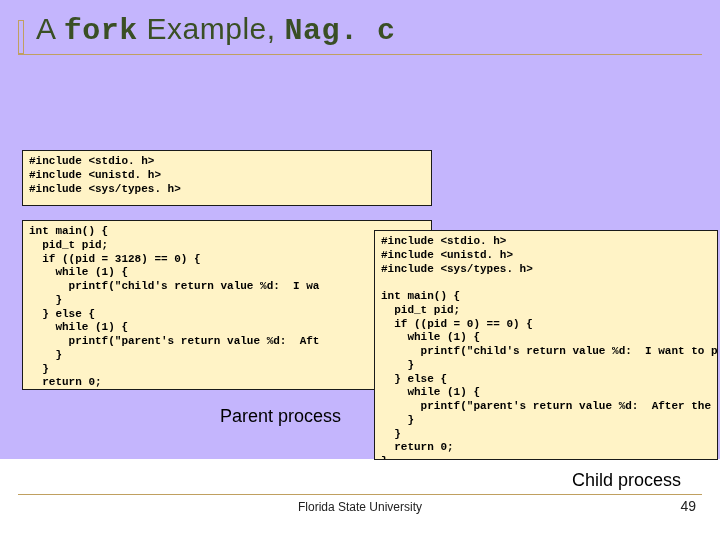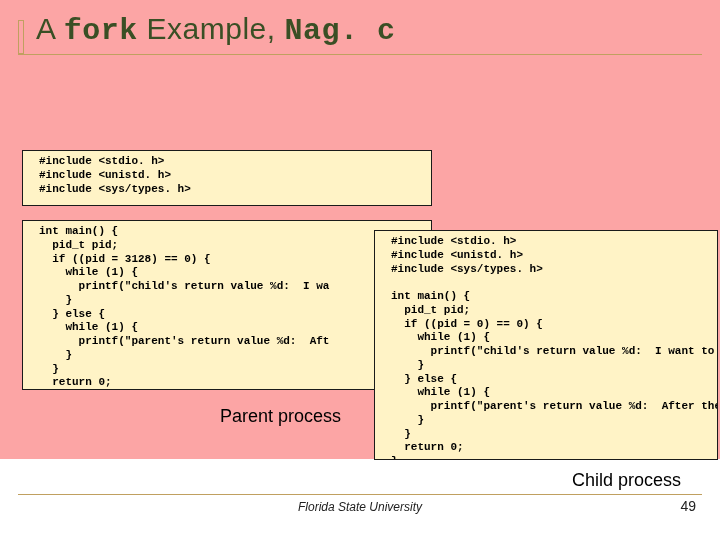--- a/index.html
+++ b/index.html
@@ -9,21 +9,21 @@
     height: 540px;
     background: #fff;
     font-family: Arial, Helvetica, sans-serif;
     overflow: hidden;
     position: relative;
   }
   .slide {
     position: relative;
     width: 720px;
     height: 459px;
-    background: #fca5a5;
+    background: #c4b5fd;
   }
   .title-wrap {
     position: absolute;
     left: 18px;
     top: 12px;
   }
   .title-dash {
     position: absolute;
     left: 0;
     top: 8px;
@@ -58,21 +58,21 @@
     background: #fff3c6;
     border: 1px solid #1a1a1a;
     font-family: "Courier New", Courier, monospace;
     font-size: 11px;
     font-weight: bold;
     line-height: 1.25;
     color: #000;
     white-space: pre;
     overflow: hidden;
     box-sizing: border-box;
-    padding: 4px 16px;
+    padding: 4px 6px;
   }
   #box1 {
     left: 22px;
     top: 150px;
     width: 410px;
     height: 56px;
   }
   #box2 {
     left: 22px;
     top: 220px;
@@ -108,21 +108,20 @@
     border-top: 1px solid #c0a060;
   }
   .footer {
     position: absolute;
     left: 0;
     top: 500px;
     width: 720px;
     text-align: center;
     font-size: 12px;
     color: #222;
-    font-style: italic;
   }
   .pagenum {
     position: absolute;
     right: 24px;
     top: 498px;
     font-size: 14px;
     color: #222;
   }
 </style>
 </head>

